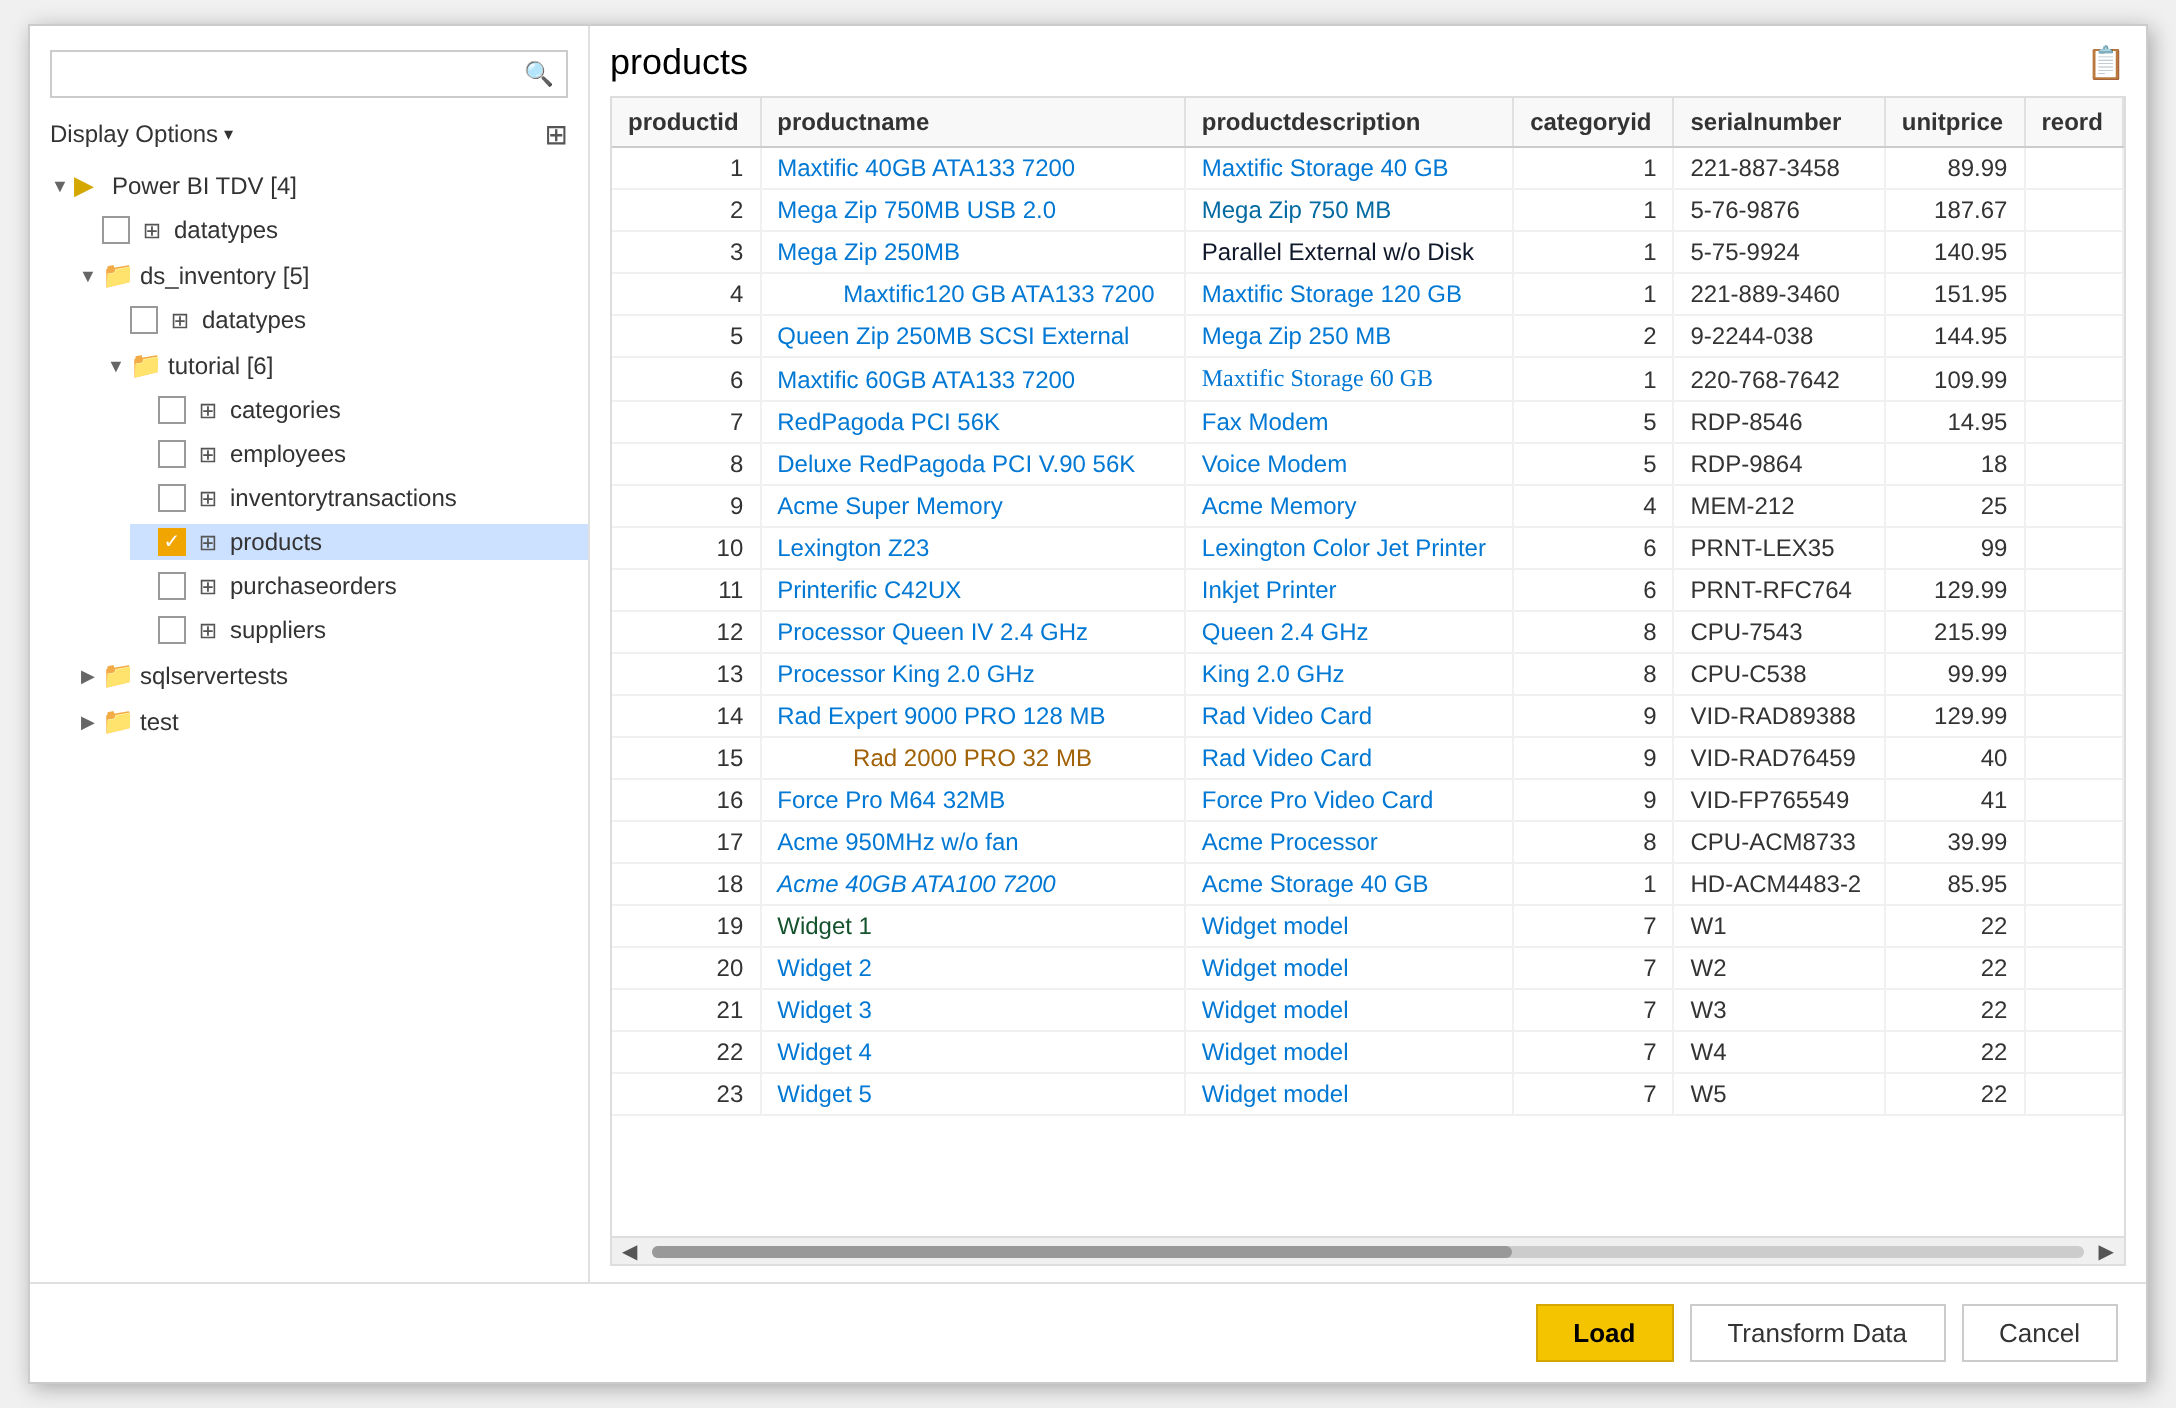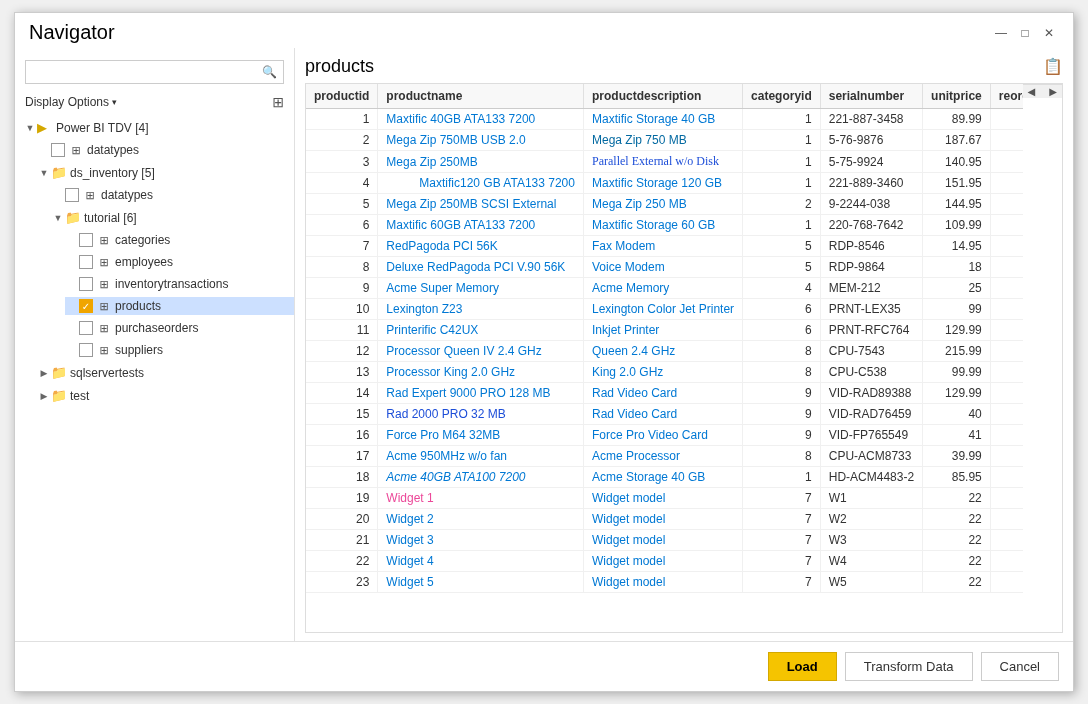--- a/index.html
+++ b/index.html
@@ -169,21 +169,21 @@
       font-size: 18px;
       font-weight: 400;
       color: #000;
     }
     .table-actions { display: flex; gap: 4px; }
     .table-container {
       flex: 1;
       overflow: hidden;
       border: 1px solid #ddd;
       display: flex;
-      flex-direction: row;
+      flex-direction: column;
     }
     .table-scroll {
       overflow: auto;
       flex: 1;
     }
     table {
       width: 100%;
       border-collapse: collapse;
       font-size: 12px;
     }
@@ -260,28 +260,20 @@
       border-color: #d4a800;
       color: #000;
       font-weight: 600;
     }
   </style>
 </head>
 <body>
 
 <div class="dialog">
 
-  <div class="title-bar">
-    <h1>Navigator</h1>
-    <div class="title-bar-controls">
-      <button class="title-btn">—</button>
-      <button class="title-btn">□</button>
-      <button class="title-btn close">✕</button>
-    </div>
-  </div>
 
   <div class="main-content">
 
     <div class="left-panel">
       <div class="search-box">
         <input type="text" placeholder="" style="">
         <span class="search-icon">🔍</span>
       </div>
       <div class="options-bar">
         <div class="display-options">
@@ -442,48 +434,48 @@
                   <td style="color: rgb(0, 120, 212);">Mega Zip 750MB USB 2.0</td>
                   <td style="color: #0369a1;">Mega Zip 750 MB</td>
                   <td class="num">1</td>
                   <td>5-76-9876</td>
                   <td class="num">187.67</td>
                   <td></td>
                 </tr>
                 <tr>
                   <td class="num">3</td>
                   <td style="color: rgb(0, 120, 212);">Mega Zip 250MB</td>
-                  <td style="color: #1d4ed8; font-family: Liberation Serif, serif;">Parallel External w/o Disk</td>
+                  <td style="color: #0f172a;">Parallel External w/o Disk</td>
                   <td class="num">1</td>
                   <td>5-75-9924</td>
                   <td class="num">140.95</td>
                   <td></td>
                 </tr>
                 <tr>
                   <td class="num">4</td>
                   <td style="color: rgb(0, 120, 212); padding-left: 41px;">Maxtific120 GB ATA133 7200</td>
                   <td style="color: rgb(0, 120, 212);">Maxtific Storage 120 GB</td>
                   <td class="num">1</td>
                   <td>221-889-3460</td>
                   <td class="num">151.95</td>
                   <td></td>
                 </tr>
                 <tr>
                   <td class="num">5</td>
-                  <td style="color: rgb(0, 120, 212);">Mega Zip 250MB SCSI External</td>
+                  <td style="color: rgb(0, 120, 212);">Queen Zip 250MB SCSI External</td>
                   <td style="color: rgb(0, 120, 212);">Mega Zip 250 MB</td>
                   <td class="num">2</td>
                   <td>9-2244-038</td>
                   <td class="num">144.95</td>
                   <td></td>
                 </tr>
                 <tr>
                   <td class="num">6</td>
                   <td style="color: rgb(0, 120, 212);">Maxtific 60GB ATA133 7200</td>
-                  <td style="color: rgb(0, 120, 212);">Maxtific Storage 60 GB</td>
+                  <td style="color: rgb(0, 120, 212); font-family: Liberation Serif, serif;">Maxtific Storage 60 GB</td>
                   <td class="num">1</td>
                   <td>220-768-7642</td>
                   <td class="num">109.99</td>
                   <td></td>
                 </tr>
                 <tr>
                   <td class="num">7</td>
                   <td style="color: rgb(0, 120, 212);">RedPagoda PCI 56K</td>
                   <td style="color: rgb(0, 120, 212);">Fax Modem</td>
                   <td class="num">5</td>
@@ -549,21 +541,21 @@
                   <td class="num">14</td>
                   <td style="color: rgb(0, 120, 212); margin-top: 28px;">Rad Expert 9000 PRO 128 MB</td>
                   <td style="color: rgb(0, 120, 212);">Rad Video Card</td>
                   <td class="num">9</td>
                   <td>VID-RAD89388</td>
                   <td class="num">129.99</td>
                   <td></td>
                 </tr>
                 <tr>
                   <td class="num">15</td>
-                  <td style="color: #1d4ed8;">Rad 2000 PRO 32 MB</td>
+                  <td style="color: #a16207; text-align: center;">Rad 2000 PRO 32 MB</td>
                   <td style="color: rgb(0, 120, 212);">Rad Video Card</td>
                   <td class="num">9</td>
                   <td>VID-RAD76459</td>
                   <td class="num">40</td>
                   <td></td>
                 </tr>
                 <tr>
                   <td class="num">16</td>
                   <td style="color: rgb(0, 120, 212);">Force Pro M64 32MB</td>
                   <td style="color: rgb(0, 120, 212);">Force Pro Video Card</td>
@@ -585,21 +577,21 @@
                   <td class="num">18</td>
                   <td style="color: rgb(0, 120, 212); font-style: italic;">Acme 40GB ATA100 7200</td>
                   <td style="color: rgb(0, 120, 212); margin-left: 39px;">Acme Storage 40 GB</td>
                   <td class="num">1</td>
                   <td>HD-ACM4483-2</td>
                   <td class="num">85.95</td>
                   <td></td>
                 </tr>
                 <tr>
                   <td class="num">19</td>
-                  <td style="color: #ec4899;">Widget 1</td>
+                  <td style="color: #14532d;">Widget 1</td>
                   <td style="color: rgb(0, 120, 212);">Widget model</td>
                   <td class="num">7</td>
                   <td>W1</td>
                   <td class="num">22</td>
                   <td></td>
                 </tr>
                 <tr>
                   <td class="num">20</td>
                   <td style="color: rgb(0, 120, 212);">Widget 2</td>
                   <td style="color: rgb(0, 120, 212);">Widget model</td>

